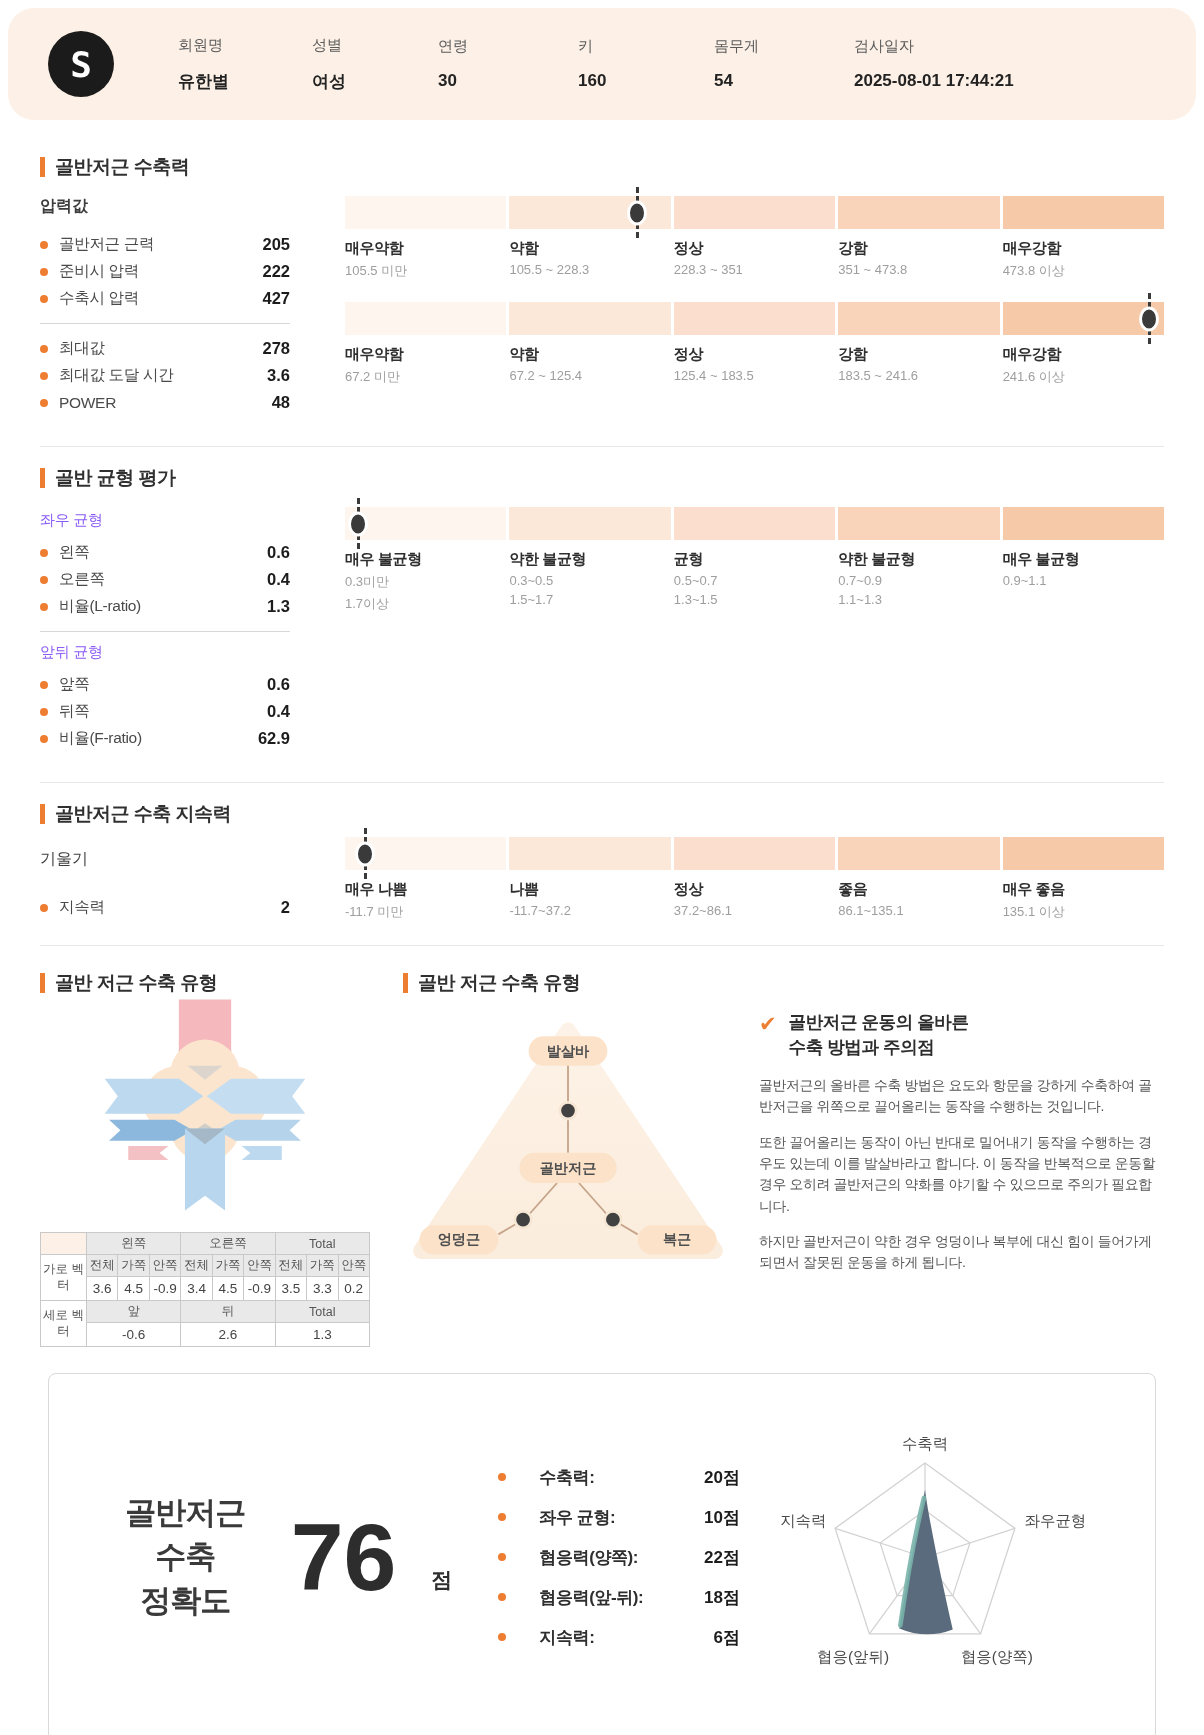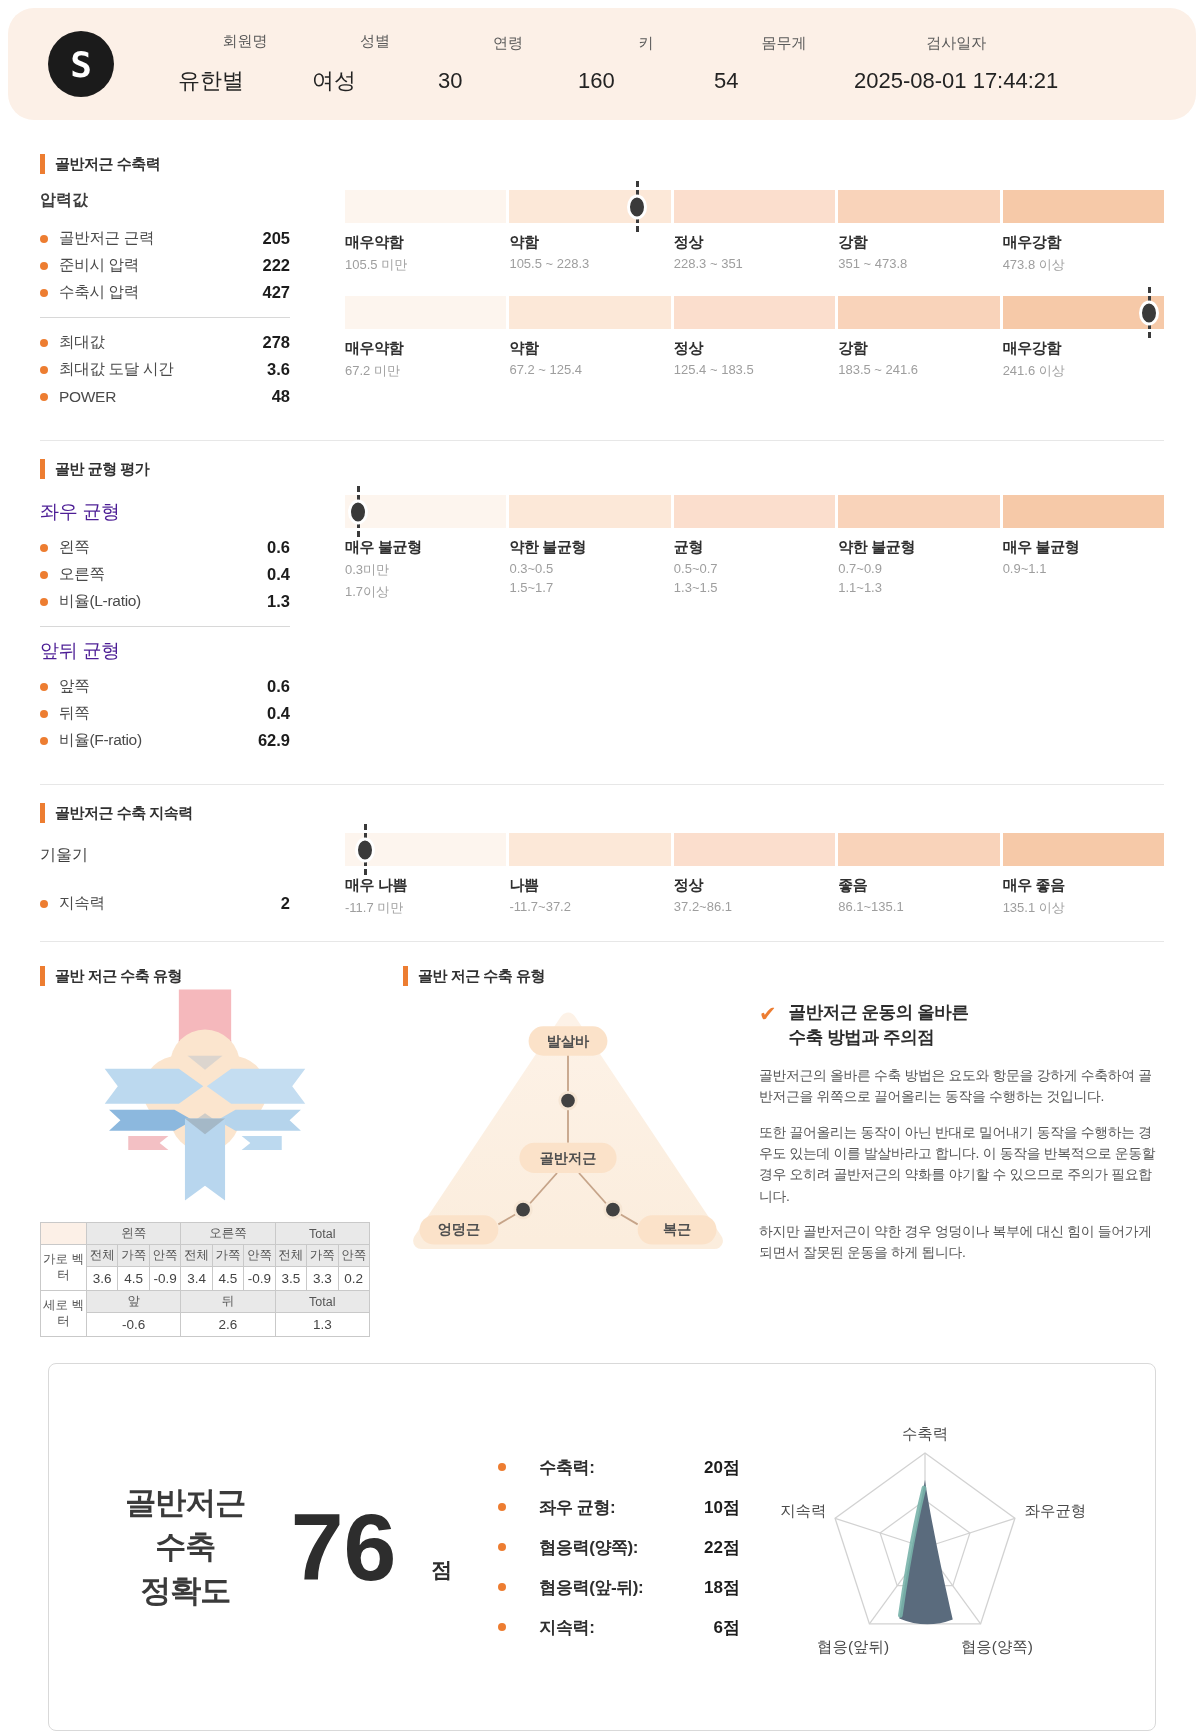--- a/index.html
+++ b/index.html
@@ -6,41 +6,41 @@
   body { background:#fff; font-family:"Liberation Sans","DejaVu Sans",sans-serif; }
   .page { width:1204px; height:1735px; background:#ffffff; position:relative; overflow:hidden; }
 
   
   .header-card { margin:8px; height:112px; background:#fcf0e7; border-radius:26px;
                  display:flex; align-items:center; padding:0 40px; }
   .logo { width:66px; height:66px; border-radius:50%; background:#1b1b1b; color:#fff;
           display:flex; align-items:center; justify-content:center; font-size:36px;
           font-weight:bold; font-family:"DejaVu Sans Mono",monospace; margin-right:64px; }
   .hfield { margin-right:0; }
-  .hfield .hlabel { font-size:15px; color:#5a5a5a;text-align:center; }
-  .hfield .hvalue { font-size:22px; font-weight:normal; color:#232323; margin-top:15px; }
+  .hfield .hlabel { font-size:15px; color:#5a5a5a; }
+  .hfield .hvalue { font-size:17px; font-weight:bold; color:#232323; margin-top:15px; }
   .hf-0{width:134px}.hf-1{width:126px}.hf-2{width:140px}.hf-3{width:136px}.hf-4{width:140px}.hf-5{width:auto}
 
   .main { padding:26px 40px 0; }
 
   .sec-title { display:flex; align-items:center; }
   .tbar { width:5px; height:20px; background:#ed7d31; margin-right:10px; }
-  .sec-title span { font-size:15px; font-weight:bold; color:#303030; letter-spacing:-0.5px; }
+  .sec-title span { font-size:19px; font-weight:bold; color:#303030; letter-spacing:-0.5px; }
 
   .sec-body { display:flex; margin-top:16px; }
   .mcol { width:250px; margin-right:55px; flex-shrink:0; }
   .scol { flex:1; }
 
   .col-header { text-align:left; font-size:16px; color:#3d3d3d; font-weight:bold; margin-bottom:14px; }
   .mrow { display:flex; align-items:center; height:27px; }
   .bullet { width:8px; height:8px; border-radius:50%; background:#ed7d31; margin-right:11px; flex-shrink:0; }
   .mlabel { flex:1; font-size:15.5px; color:#4a4a4a; letter-spacing:-0.3px; }
   .mval { font-size:16.5px; font-weight:bold; color:#1c1c1c; }
   .mdivider { border-top:1px solid #d8d8d8; margin:11px 0; }
-  .subhead { font-size:19px; color:#4c1d95; margin:4px 0 9px; letter-spacing:-0.3px; }
+  .subhead { font-size:15px; color:#8b5cf6; margin:4px 0 9px; letter-spacing:-0.3px; }
 
   .scale { position:relative; }
   .bar { position:relative; display:flex; gap:3px; height:33px; }
   .seg { flex:1; }
   .seg:nth-child(1){background:#fdf5ee}
   .seg:nth-child(2){background:#fce8d8}
   .seg:nth-child(3){background:#fbdecd}
   .seg:nth-child(4){background:#f9d3ba}
   .seg:nth-child(5){background:#f6c9a8}
   .marker { position:absolute; top:-9px; bottom:-9px; width:0; border-left:3px dashed #3a3a3a; z-index:2; }

